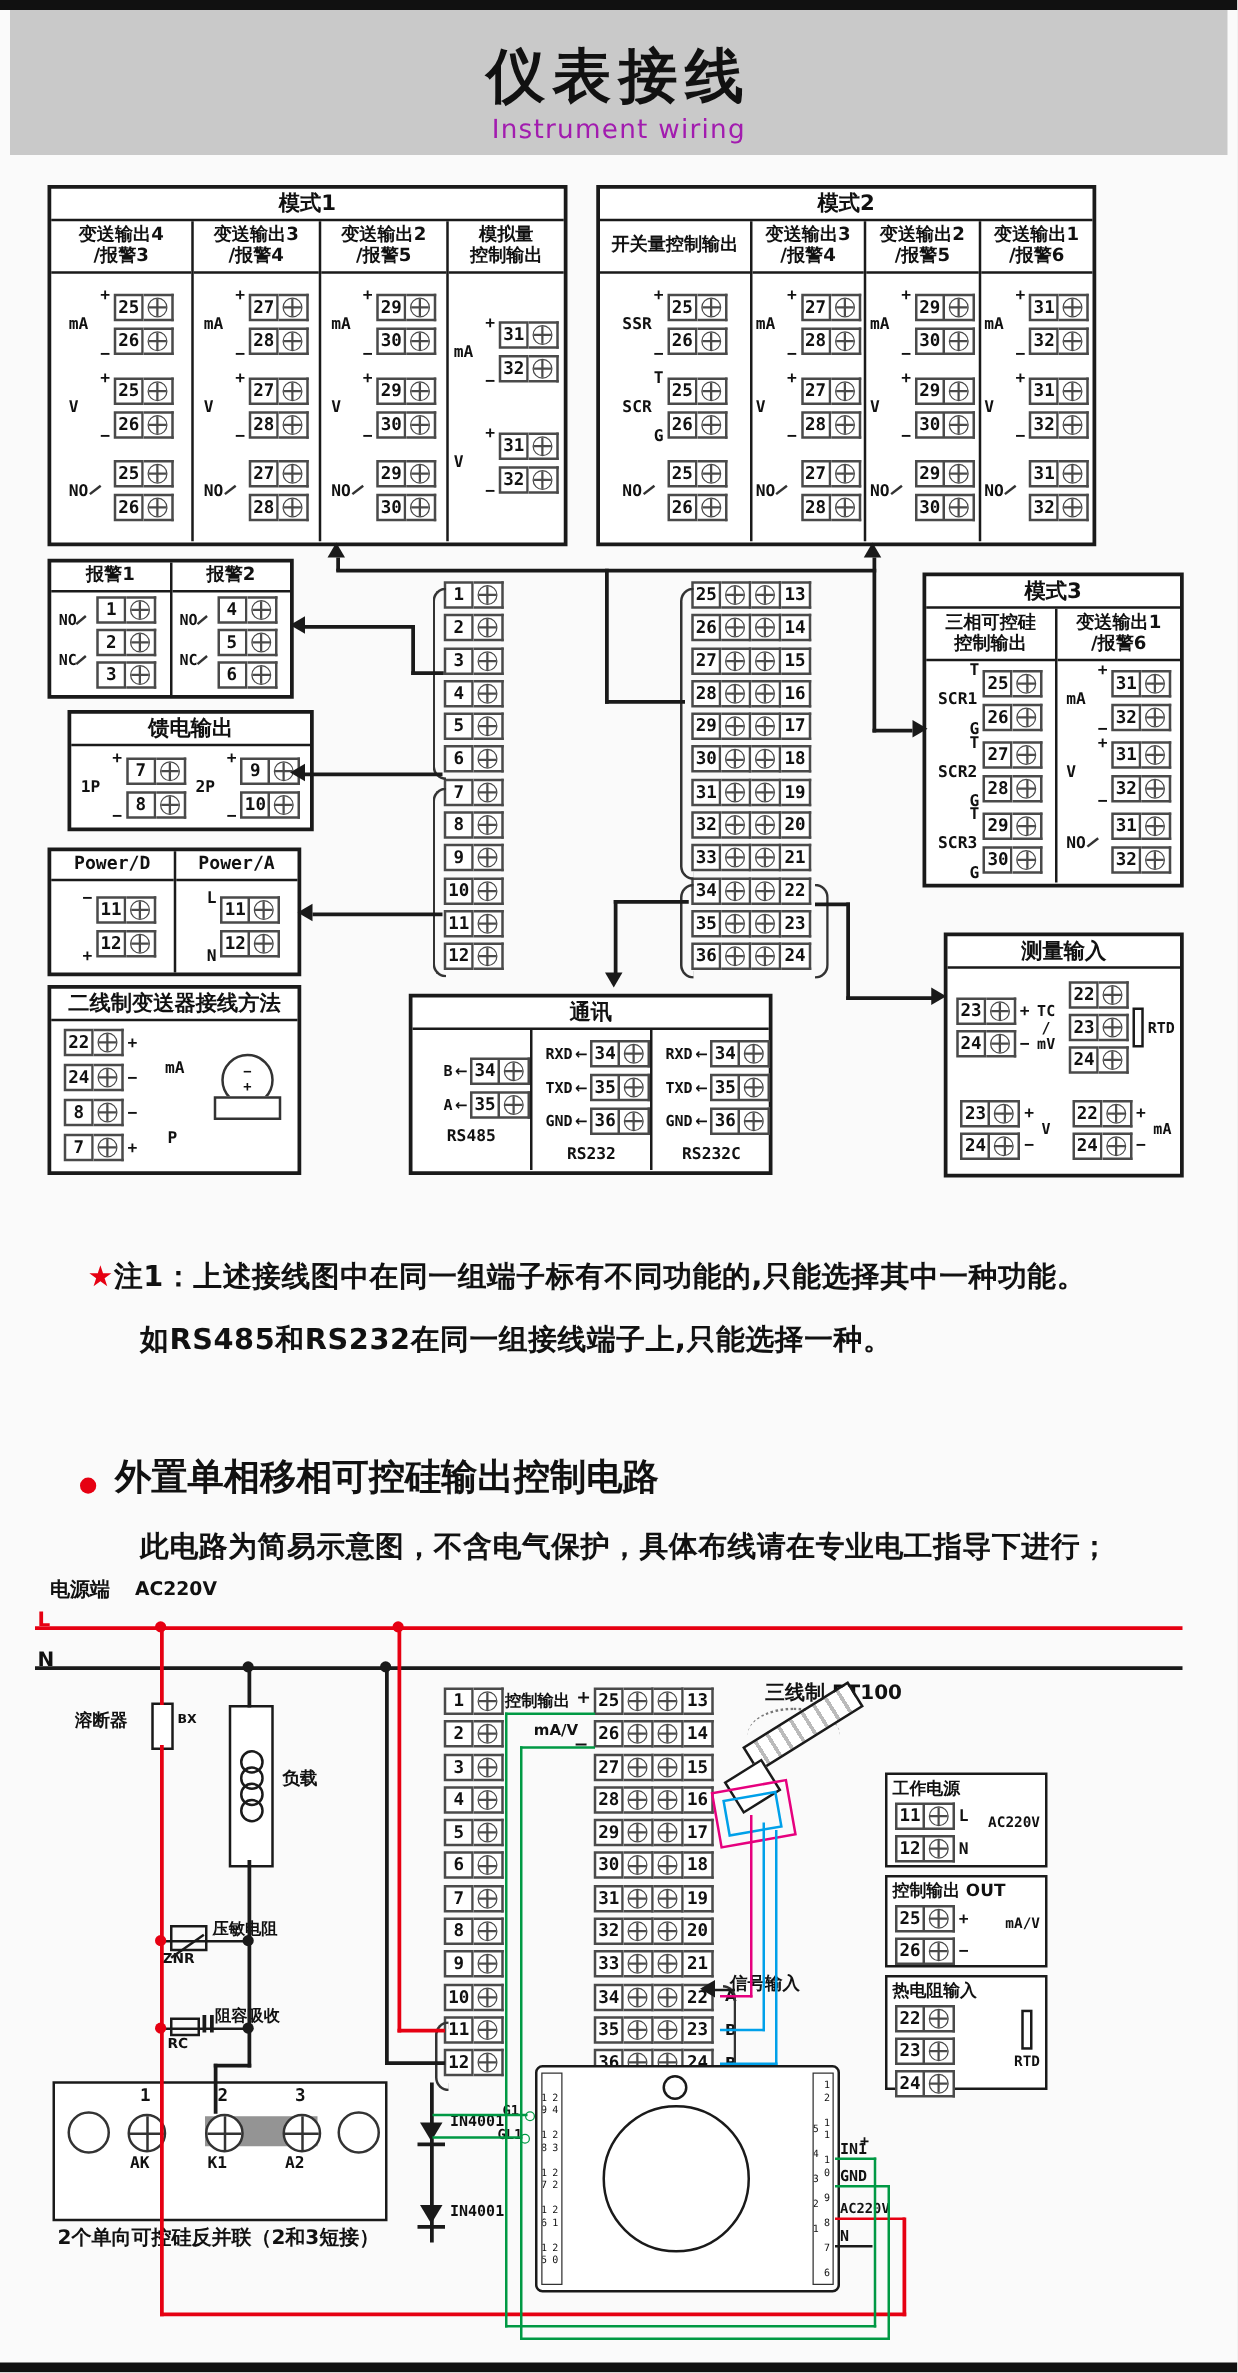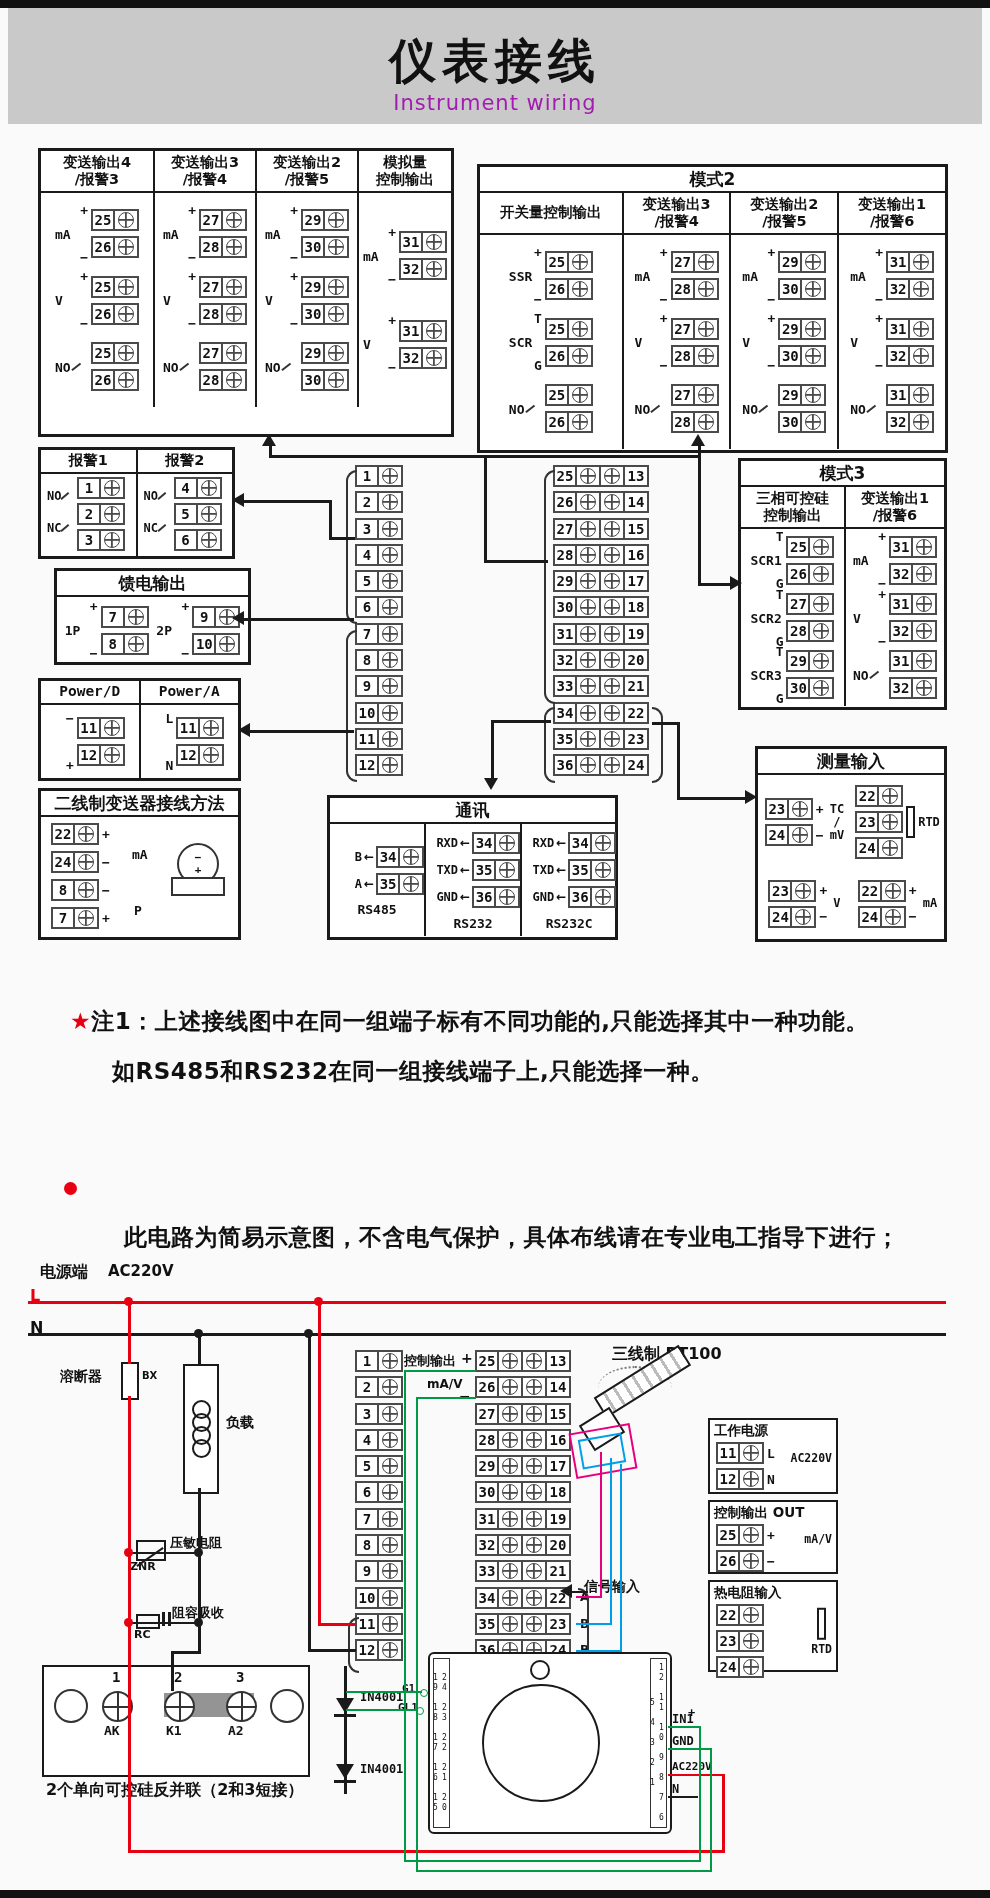--- a/index.html
+++ b/index.html
@@ -97,20 +97,21 @@
 <div id="canvas">
   <div class="bar" style="top:0;height:8px;"></div>
   <div class="bar" style="bottom:0;height:8px;"></div>
 
   <div class="hdr">
     <div class="t1">仪表接线</div>
     <div class="t2">Instrument wiring</div>
   </div>
 
   <div id="mode1" class="box" style="left:38px;top:148px;width:416px;height:289px;">
+      <div class="btitle">模式1</div>
       <div class="cols">
         <div class="col" style="flex: 1.12 1 0%;">
           <div class="chead">变送输出4
 /报警3</div>
           <div class="cbody">
             <div class="grp">
               <div class="gside">
                 <span class="gmark t">+</span>
                 <span class="glabel">mA</span>
                 <span class="gmark b">−</span>
@@ -355,21 +356,21 @@
                   <span class="screwbox">
                     <span class="screw"></span>
                   </span>
                 </div>
               </div>
             </div>
           </div>
         </div>
       </div>
     </div>
-  <div id="mode2" class="box" style="left:477px;top:164px;width:471px;height:289px;">
+  <div id="mode2" class="box" style="left:477px;top:148px;width:400px;height:289px;">
       <div class="btitle">模式2</div>
       <div class="cols">
         <div class="col" style="flex: 1.34 1 0%;">
           <div class="chead">开关量控制输出</div>
           <div class="cbody">
             <div class="grp">
               <div class="gside">
                 <span class="gmark t">+</span>
                 <span class="glabel">SSR</span>
                 <span class="gmark b">−</span>
@@ -1374,21 +1375,22 @@
           </div>
           <span class="mqlabel">mA</span>
         </div>
       </div>
     </div>
 
   <div class="note" style="left:30px;top:1006px;margin-left:40px;"><span class="star">★</span><span>注1：上述接线图中在同一组端子标有不同功能的,只能选择其中一种功能。</span></div>
   <div class="note" style="left:112px;top:1056px;">如RS485和RS232在同一组接线端子上,只能选择一种。</div>
 
   <div class="reddot" style="left:64px;top:1182px;"></div>
-  <div class="note" style="left:124px;top:1222px;">此电路为简易示意图，不含电气保护，具体布线请在专业电工指导下进行；</div>
+  <div class="lbl" style="left:92px;top:1162px;font-size:29px;font-weight:bold;">外置单相移相可控硅输出控制电路</div>
+  <div class="note" style="left:112px;top:1222px;">此电路为简易示意图，不含电气保护，具体布线请在专业电工指导下进行；</div>
 
   <div class="lbl" style="left:40px;top:1262px;font-size:16px;font-weight:bold;">电源端</div>
   <div class="lbl" style="left:108px;top:1262px;font-size:15px;font-weight:bold;">AC220V</div>
   <div class="lbl" style="left:30px;top:1286px;font-size:16px;font-weight:bold;color:#e60012;">L</div>
   <div class="lbl" style="left:30px;top:1318px;font-size:16px;font-weight:bold;">N</div>
   <div class="lbl" style="left:60px;top:1368px;font-size:14px;font-weight:bold;">溶断器</div>
   <div class="lbl" style="left:142px;top:1370px;font-size:10px;font-weight:bold;">BX</div>
   <div class="lbl" style="left:226px;top:1414px;font-size:14px;font-weight:bold;">负载</div>
   <div class="lbl" style="left:170px;top:1534px;font-size:13px;font-weight:bold;">压敏电阻</div>
   <div class="lbl" style="left:130px;top:1560px;font-size:11px;font-weight:bold;">ZNR</div>

